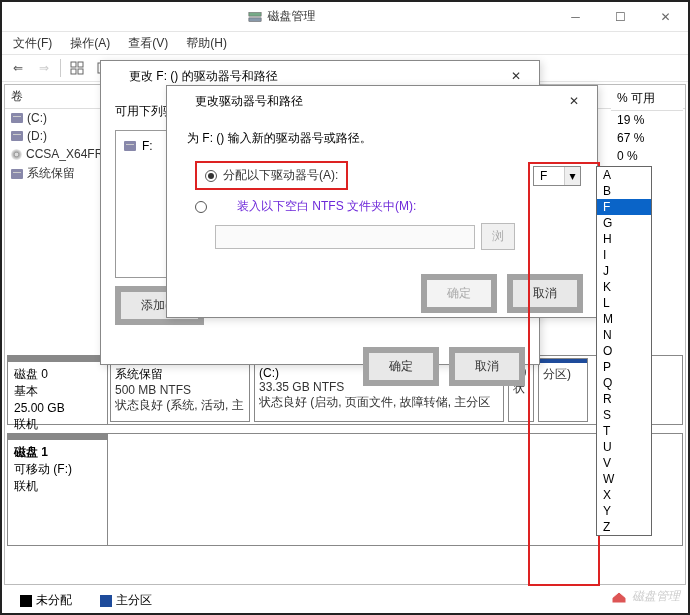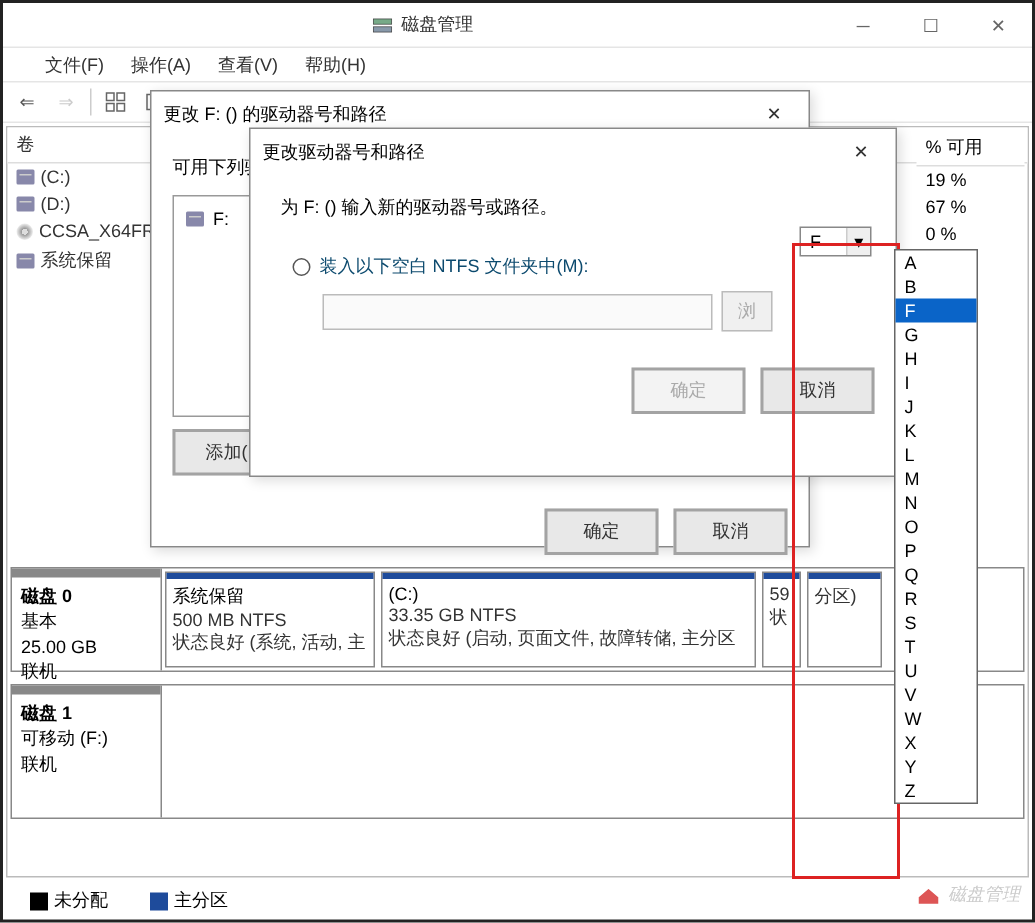--- a/index.html
+++ b/index.html
@@ -2,21 +2,21 @@
 <html><head>
 <meta charset="utf-8">
 <style>
 * { box-sizing: border-box; margin: 0; padding: 0; font-family: "Microsoft YaHei", "Segoe UI", sans-serif; font-size: 12px; }
 body { background: #fff; width: 690px; height: 615px; overflow: hidden; position: relative; border: 2px solid #222; }
 .titlebar { height: 30px; display: flex; align-items: center; padding-left: 8px; border-bottom: 1px solid #e5e5e5; }
 .titlebar-title { flex: 1; color: #333; display: flex; align-items: center; gap: 6px; justify-content: center; }
 .titlebar-btns { display: flex; }
 .titlebar-btn { width: 45px; height: 30px; display: flex; align-items: center; justify-content: center; color: #666; }
 .disk-icon { width: 14px; height: 14px; }
-.menubar { height: 22px; display: flex; align-items: center; padding: 0 20px; gap: 2px; }
+.menubar { height: 22px; display: flex; align-items: center; padding: 0 3px; gap: 2px; }
 .menu-item { padding: 2px 8px; color: #333; }
 .toolbar { height: 28px; display: flex; align-items: center; padding: 0 4px; gap: 2px; border-top: 1px solid #e5e5e5; border-bottom: 1px solid #e5e5e5; }
 .tool-btn { width: 24px; height: 24px; display: flex; align-items: center; justify-content: center; color: #555; }
 .tool-sep { width: 1px; height: 18px; background: #ccc; margin: 0 2px; }
 .volume-list { border: 1px solid #bbb; margin: 2px; background: #fff; position: relative; }
 .vol-header { background: #fff; border-bottom: 1px solid #ddd; padding: 3px 6px; display: flex; }
 .vol-header-cell { color: #333; }
 .vol-row { padding: 2px 6px; display: flex; align-items: center; gap: 4px; color: #333; }
 .drive-icon-sm { width: 12px; height: 10px; background: #88a; border-radius: 1px; position: relative; }
 .drive-icon-sm::before { content:''; position:absolute; top:3px; left:2px; width:8px; height:1px; background:#ccc; }
@@ -32,40 +32,40 @@
 .part-box { border: 1px solid #888; margin: 2px; padding: 4px; position: relative; flex: 0 0 auto; }
 .part-box .part-top { height: 4px; background: #1e4b9b; margin: -4px -4px 3px -4px; }
 .part-name { font-weight: normal; }
 .part-info { color: #333; white-space: nowrap; overflow: hidden; }
 .legend { position: absolute; bottom: 4px; left: 6px; display: flex; gap: 16px; font-size: 12px; }
 .legend-item { display: flex; align-items: center; gap: 4px; padding-left: 12px; }
 .legend-swatch { width: 12px; height: 12px; }
 
 .dialog { position: absolute; background: #fff; border: 1px solid #888; box-shadow: 2px 2px 8px rgba(0,0,0,0.15); }
 .dialog-title { height: 30px; display: flex; align-items: center; padding: 0 8px; }
-.dialog-title span { flex: 1; }
+.dialog-title span { flex: 1; margin-left: 20px; }
 .close-x { width: 30px; height: 30px; display: flex; align-items: center; justify-content: center; color: #333; }
 .dlg1 { top: 58px; left: 98px; width: 440px; height: 305px; }
 .dlg1-body { padding: 12px 14px; }
 .dlg1-instr { margin-bottom: 10px; }
 .dlg1-list { border: 1px solid #999; height: 148px; padding: 8px; }
 .dlg1-list-row { display: flex; align-items: center; gap: 6px; }
 .dlg1-btns-row { display: flex; gap: 6px; margin-top: 8px; }
-.btn { border: 2px solid #a3a3a3; background: #e8e8e8; padding: 5px 20px; min-width: 76px; text-align: center; color: #333; }
+.btn { border: 6px solid #a3a3a3; background: #e8e8e8; padding: 5px 20px; min-width: 76px; text-align: center; color: #333; }
 .btn.disabled { color: #aaa; background: #f3f3f3; }
 .dlg1-bottom { display: flex; justify-content: flex-end; gap: 10px; padding: 10px 14px; }
 
 .dlg2 { top: 83px; left: 164px; width: 432px; height: 233px; }
 .dlg2-body { padding: 14px 20px; }
 .dlg2-instr { margin-bottom: 14px; }
 .radio-row { display: flex; align-items: center; gap: 6px; margin-bottom: 8px; padding-left: 8px; }
 .radio { width: 12px; height: 12px; border: 1px solid #555; border-radius: 50%; position: relative; }
 .radio.checked::after { content:''; position:absolute; top:2px; left:2px; width:6px; height:6px; background:#333; border-radius:50%; }
 .radio-label { color: #333; }
-.radio-row.disabled .radio-label { color: #0c4a6e; }
+.radio-row.disabled .radio-label { color: #6d28d9; margin-left: 24px; }
 .radio-highlight { border: 2px solid #d22; padding: 4px 8px; display: inline-flex; align-items: center; gap: 6px; }
 .select-box { border: 1px solid #888; width: 48px; height: 20px; display: flex; align-items: center; position: relative; margin-left: auto; }
 .select-val { flex:1; padding: 0 6px; }
 .select-chev { width: 16px; height: 18px; display:flex; align-items:center; justify-content:center; border-left:1px solid #ccc; background: #efefef; }
 .text-input { border: 1px solid #bbb; height: 24px; width: 260px; margin-left: 28px; background: #fafafa; }
 .browse-btn { border: 1px solid #bbb; background: #f0f0f0; padding: 4px 10px; color: #aaa; margin-left: 6px; }
 .dlg2-bottom { display: flex; justify-content: flex-end; gap: 10px; padding: 10px 14px; }
 
 .dropdown { position: absolute; top: 164px; right: 36px; width: 56px; border: 1px solid #666; background: #fff; z-index: 50; }
 .dropdown-item { padding: 1px 6px; }
@@ -150,21 +150,21 @@
         <div class="pct-row">0 %</div>
         <div class="pct-row">21 %</div>
       </div>
   </div>
 
   <div class="disks-area">
     <div id="disk-rows">
         <div class="disk-row">
           <div class="disk-label">
             <div class="top-bar"></div>
-            <div style="font-weight: bold;">磁盘 0</div>
+            <div style="font-weight: normal;">磁盘 0</div>
             <div>基本</div>
             <div>25.00 GB</div>
             <div>联机</div>
           </div>
           <div class="part-box" style="width: 140px;">
             <div class="part-top"></div>
             <div class="part-name">系统保留</div>
             <div class="part-info">500 MB NTFS</div>
             <div class="part-info">状态良好 (系统, 活动, 主</div>
           </div>
@@ -180,21 +180,21 @@
             <div class="part-info">59</div>
             <div class="part-info">状</div>
           </div>
           <div class="part-box" style="width: 50px;">
             <div class="part-top"></div>
             <div class="part-name"></div>
             <div class="part-info">分区)</div>
             <div class="part-info"></div>
           </div>
         </div>
-        <div class="disk-row" style="height: 90px;">
+        <div class="disk-row" style="height: 113px;">
           <div class="disk-label">
             <div class="top-bar"></div>
             <div style="font-weight: bold;">磁盘 1</div>
             <div>可移动 (F:)</div>
             <div>联机</div>
           </div>
         </div>
       </div>
   </div>
 </div>
@@ -234,20 +234,24 @@
 </div>
 
 <div class="dialog dlg2">
   <div class="dialog-title">
     <span>更改驱动器号和路径</span>
     <div class="close-x">✕</div>
   </div>
   <div class="dlg2-body">
     <div class="dlg2-instr">为 F: () 输入新的驱动器号或路径。</div>
     <div class="radio-row">
+      <span class="radio-highlight">
+        <span class="radio checked"></span>
+        <span class="radio-label">分配以下驱动器号(A):</span>
+      </span>
       <div class="select-box" style="position:absolute; right:16px">
         <span class="select-val">F</span>
         <span class="select-chev">▾</span>
       </div>
     </div>
     <div class="radio-row disabled">
       <span class="radio"></span>
       <span class="radio-label">装入以下空白 NTFS 文件夹中(M):</span>
     </div>
     <div style="display:flex; align-items:center; margin-top:4px">

